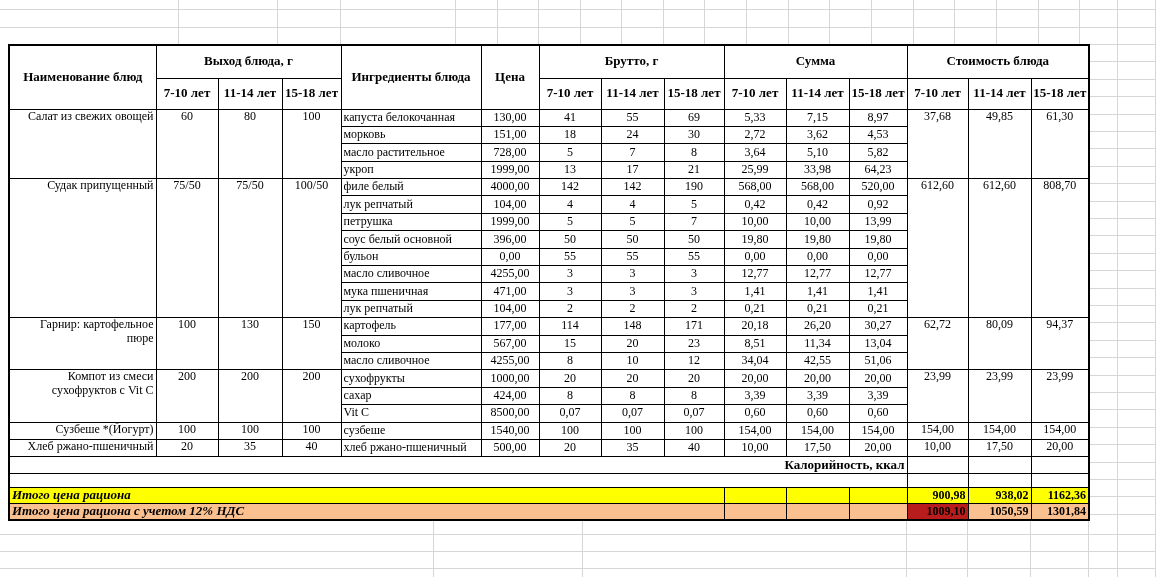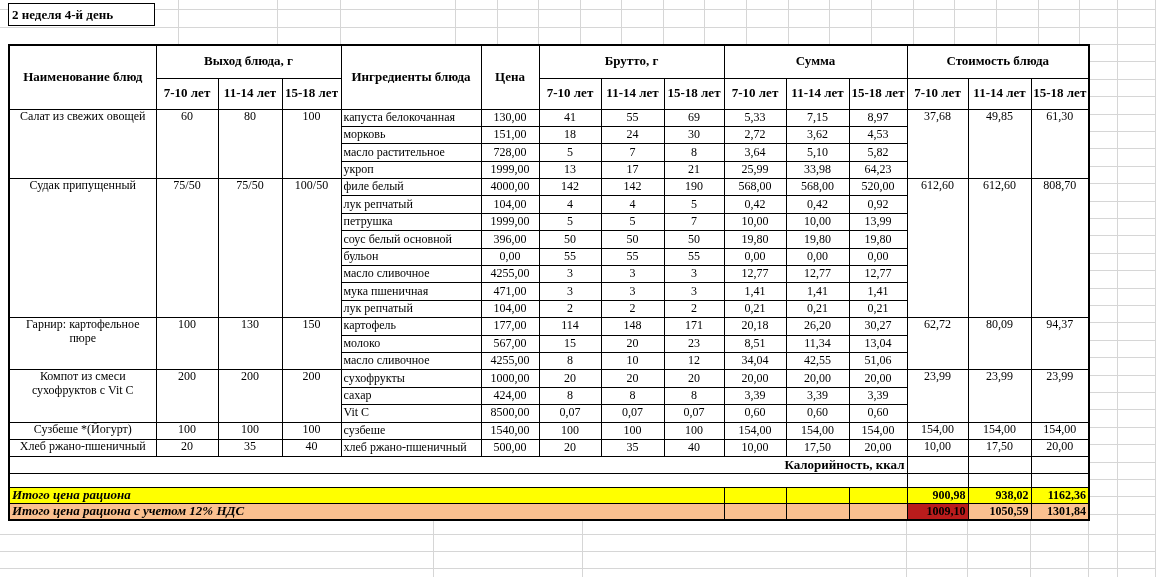--- a/index.html
+++ b/index.html
@@ -10,21 +10,21 @@
     border:1px solid #000;background:#fff;font-weight:bold;font-size:13px;
     line-height:22px;padding-left:3px;box-sizing:border-box;white-space:nowrap;z-index:3;}
   #menu-table{position:absolute;left:8px;top:44px;border-collapse:collapse;table-layout:fixed;
     background:#fff;border:2px solid #000;font-size:12px;z-index:2;}
   #menu-table td,#menu-table th{border:1px solid #000;padding:0 2px;overflow:hidden;
     box-sizing:border-box;line-height:1.15;}
   #menu-table th{font-weight:bold;font-size:13px;text-align:center;vertical-align:middle;padding:0 1px;}
   tr.h1{height:33px;} tr.h2{height:31px;} tr.r{height:17.4px;}
   td.txt{text-align:left;vertical-align:middle;white-space:nowrap;}
   td.num{text-align:center;vertical-align:middle;white-space:nowrap;}
-  td.mname{text-align:center;vertical-align:top;white-space:normal;padding-top:1px;}
+  td.mname{text-align:right;vertical-align:top;white-space:normal;padding-top:1px;}
   td.mnum{text-align:center;vertical-align:top;white-space:nowrap;padding-top:1px;margin-top:28px;}
   tr.cal{height:17px;} td.callbl{font-weight:bold;font-size:13px;text-align:right;}
   tr.spacer{height:14px;} td.nob{border-top:none;border-bottom:none;border-left:none;border-right:1px solid #000;}
   tr.total{height:15px;border-radius:7px;}
   td.tlbl{font-weight:bold;font-style:italic;font-size:13px;text-align:left;white-space:nowrap;}
   td.tval{font-weight:bold;text-align:right;white-space:nowrap;padding-right:3px;}
 </style>
 </head>
 <body>
 
@@ -87,23 +87,20 @@
       <div class="gl" style="left: 0px; top: 534px; width: 1156px; height: 1px;"></div>
       <div class="gl" style="left: 0px; top: 551px; width: 1156px; height: 1px;"></div>
       <div class="gl" style="left: 0px; top: 568px; width: 1156px; height: 1px;"></div>
       <div class="gl" style="left: 433px; top: 517px; width: 1px; height: 60px;"></div>
       <div class="gl" style="left: 582px; top: 517px; width: 1px; height: 60px;"></div>
       <div class="gl" style="left: 906px; top: 517px; width: 1px; height: 60px;"></div>
       <div class="gl" style="left: 967px; top: 517px; width: 1px; height: 60px;"></div>
       <div class="gl" style="left: 1030px; top: 517px; width: 1px; height: 60px;"></div>
       <div class="gl" style="left: 1088px; top: 517px; width: 1px; height: 60px;"></div>
     </div>
-  <div id="title-cell">
-    <span>2 неделя 4-й день</span>
-  </div>
   <table id="menu-table">
     <colgroup id="cols">
         <col style="width: 147px;">
         <col style="width: 62px;">
         <col style="width: 64px;">
         <col style="width: 59px;">
         <col style="width: 140px;">
         <col style="width: 58px;">
         <col style="width: 62px;">
         <col style="width: 63px;">

